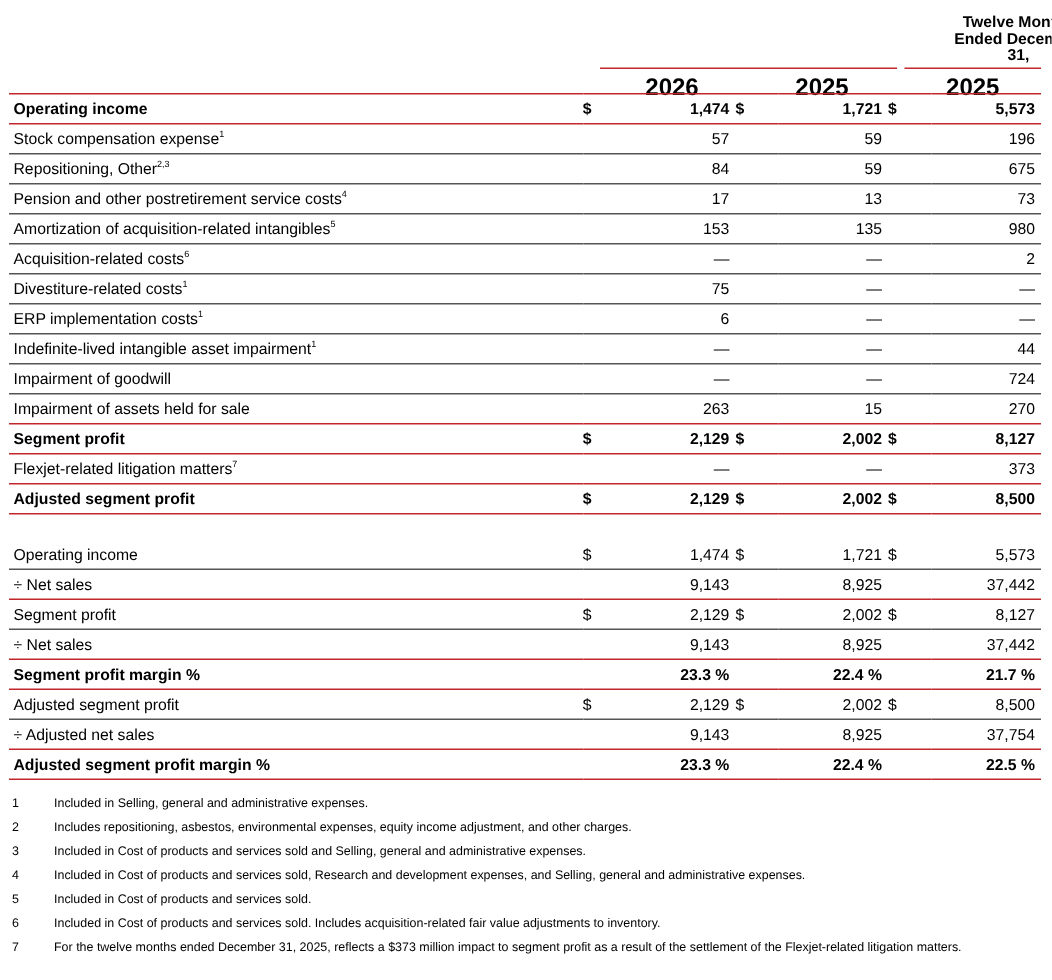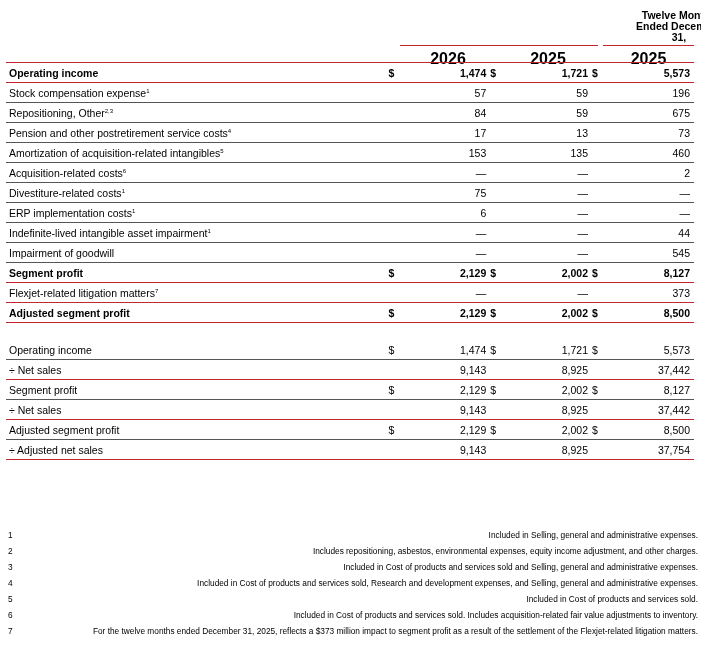--- a/index.html
+++ b/index.html
@@ -21,21 +21,21 @@
   tr.red td.lab, tr.red td.dol, tr.red td.num { border-bottom: 1px solid #c1272d; }
   tr.grey td.lab, tr.grey td.dol, tr.grey td.num { border-bottom: 1px solid #555; }
   tr.topred td.lab, tr.topred td.dol, tr.topred td.num { border-top: 1.5px solid #c1272d; }
   tr.spacer td { height: 17px; border: none !important; }
   sup { font-size: 6px; vertical-align: super; line-height: 0; }
   .pct { padding-right: 0 !important; }
 
   .notes { position: absolute; left: 8px; top: 530px; width: 690px; font-size: 8.3px; }
   .note { display: flex; line-height: 10.5px; margin-bottom: 5.5px; }
   .note .n { width: 28px; flex: none; }
-  .note .tx { flex: 1; text-align: right; }
+  .note .tx { flex: 1; }
 </style>
 </head>
 <body>
 
 <div class="wrap">
   <div class="hdr hdr-12m">Twelve Months Ended December 31,</div>
   <div class="hdr-line" style="left:400px;width:198px;top:45px;"></div>
   <div class="hdr-line" style="left:603px;width:91px;top:45px;"></div>
   <div class="yr" style="left:400px;width:96px;">2026</div>
   <div class="yr" style="left:500px;width:96px;">2025</div>
@@ -79,21 +79,21 @@
           <td class="dol"></td>
           <td class="num">73</td>
         </tr>
         <tr class="grey">
           <td class="lab"><span>Amortization of acquisition-related intangibles</span><sup>5</sup></td>
           <td class="dol"></td>
           <td class="num">153</td>
           <td class="dol"></td>
           <td class="num">135</td>
           <td class="dol"></td>
-          <td class="num">460</td>
+          <td class="num">980</td>
         </tr>
         <tr class="grey">
           <td class="lab"><span>Acquisition-related costs</span><sup>6</sup></td>
           <td class="dol"></td>
           <td class="num">—</td>
           <td class="dol"></td>
           <td class="num">—</td>
           <td class="dol"></td>
           <td class="num">2</td>
         </tr>
@@ -124,21 +124,30 @@
           <td class="dol"></td>
           <td class="num">44</td>
         </tr>
         <tr class="grey">
           <td class="lab"><span>Impairment of goodwill</span></td>
           <td class="dol"></td>
           <td class="num">—</td>
           <td class="dol"></td>
           <td class="num">—</td>
           <td class="dol"></td>
-          <td class="num">545</td>
+          <td class="num">724</td>
+        </tr>
+        <tr class="red">
+          <td class="lab"><span>Impairment of assets held for sale</span></td>
+          <td class="dol"></td>
+          <td class="num">263</td>
+          <td class="dol"></td>
+          <td class="num">15</td>
+          <td class="dol"></td>
+          <td class="num">270</td>
         </tr>
         <tr class="b red">
           <td class="lab"><span>Segment profit</span></td>
           <td class="dol">$</td>
           <td class="num">2,129</td>
           <td class="dol">$</td>
           <td class="num">2,002</td>
           <td class="dol">$</td>
           <td class="num">8,127</td>
         </tr>
@@ -192,37 +201,55 @@
         </tr>
         <tr class="red">
           <td class="lab"><span>÷ Net sales</span></td>
           <td class="dol"></td>
           <td class="num">9,143</td>
           <td class="dol"></td>
           <td class="num">8,925</td>
           <td class="dol"></td>
           <td class="num">37,442</td>
         </tr>
+        <tr class="b red">
+          <td class="lab"><span>Segment profit margin %</span></td>
+          <td class="dol"></td>
+          <td class="num pct">23.3 %</td>
+          <td class="dol"></td>
+          <td class="num pct">22.4 %</td>
+          <td class="dol"></td>
+          <td class="num pct">21.7 %</td>
+        </tr>
         <tr class="grey">
           <td class="lab"><span>Adjusted segment profit</span></td>
           <td class="dol">$</td>
           <td class="num">2,129</td>
           <td class="dol">$</td>
           <td class="num">2,002</td>
           <td class="dol">$</td>
           <td class="num">8,500</td>
         </tr>
         <tr class="red">
           <td class="lab"><span>÷ Adjusted net sales</span></td>
           <td class="dol"></td>
           <td class="num">9,143</td>
           <td class="dol"></td>
           <td class="num">8,925</td>
           <td class="dol"></td>
           <td class="num">37,754</td>
+        </tr>
+        <tr class="b red">
+          <td class="lab"><span>Adjusted segment profit margin %</span></td>
+          <td class="dol"></td>
+          <td class="num pct">23.3 %</td>
+          <td class="dol"></td>
+          <td class="num pct">22.4 %</td>
+          <td class="dol"></td>
+          <td class="num pct">22.5 %</td>
         </tr>
       </tbody>
   </table>
 
   <div class="notes" id="notes">
       <div class="note">
         <span class="n">1</span>
         <span class="tx">Included in Selling, general and administrative expenses.</span>
       </div>
       <div class="note">

